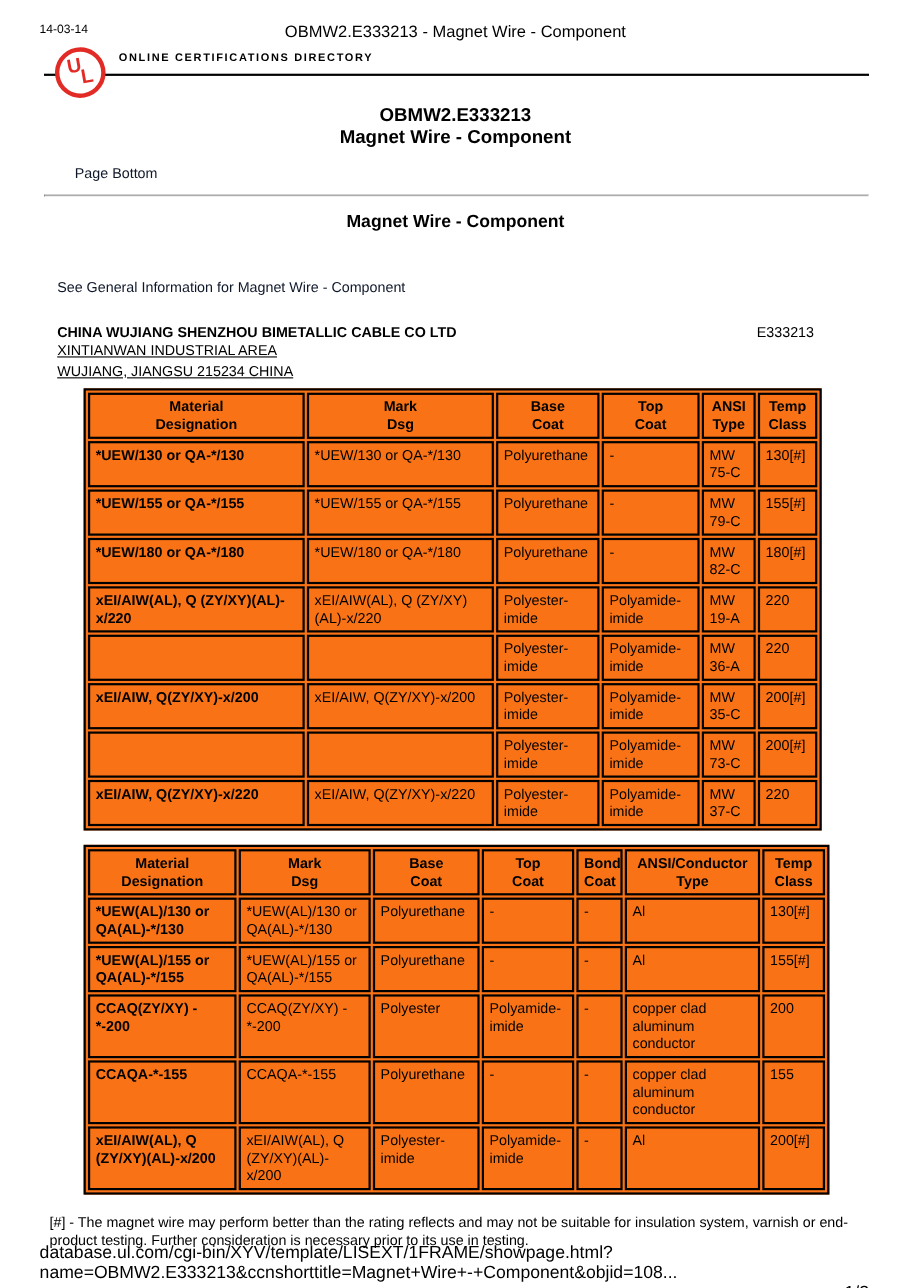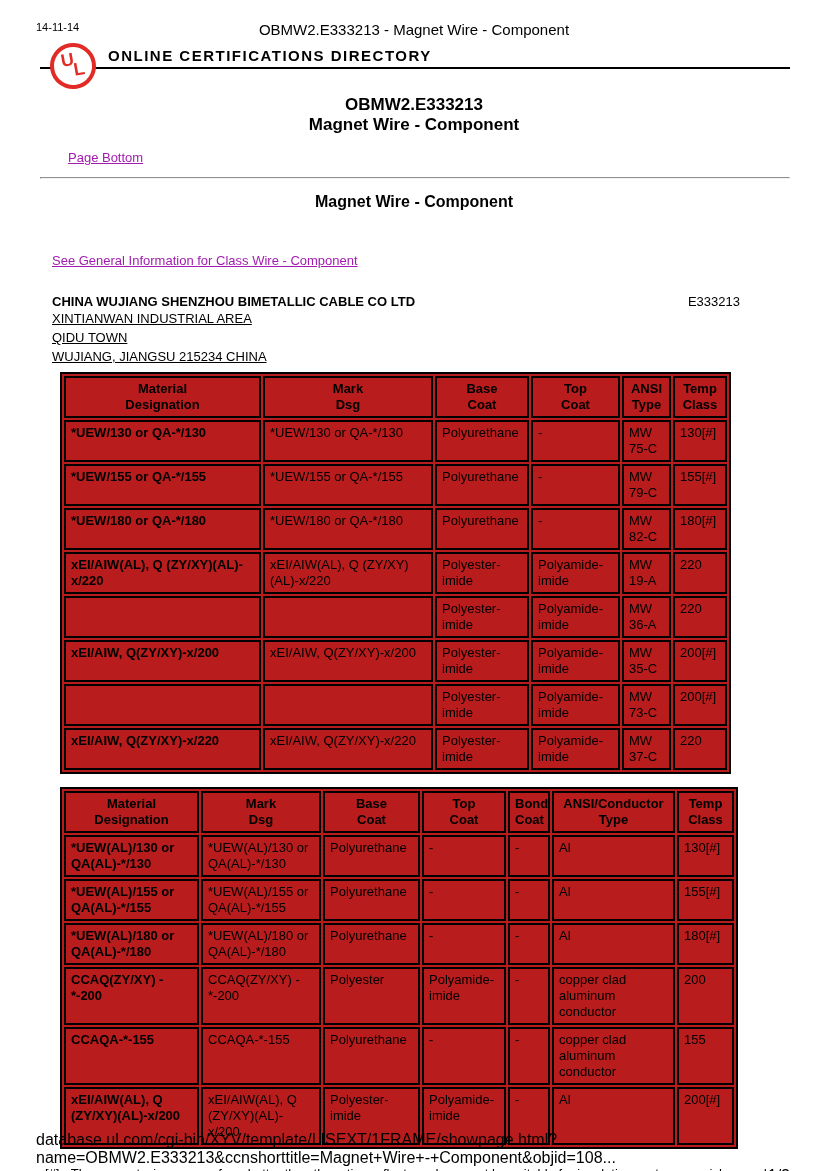--- a/index.html
+++ b/index.html
@@ -17,60 +17,60 @@
   .masthead { position: relative; height: 52px; margin-top: 6px; }
   .mast-line { position: absolute; left: 40px; right: 38px; top: 26px; height: 2px; background: #000; }
   .ul-logo { position: absolute; left: 50px; top: 2px; width: 46px; height: 46px;
     border: 4px solid var(--brand-red); border-radius: 50%; background: #fff;
     transform: rotate(-10deg); }
   .ul-logo .u { position: absolute; left: 8px; top: 2px; color: var(--brand-red);
     font-weight: bold; font-size: 18px; }
   .ul-logo .l { position: absolute; left: 19px; top: 13px; color: var(--brand-red);
     font-weight: bold; font-size: 18px; }
   .directory-title { position: absolute; left: 108px; top: 6px; font-weight: bold;
-    font-size: 15px; letter-spacing: 1.5px; }
+    font-size: 10px; letter-spacing: 1.5px; }
 
   .doc-title { text-align: center; font-weight: bold; font-size: 17px; line-height: 20px; margin-top: 2px; }
 
   .page-bottom-row { margin: 15px 0 0 68px; }
-  a.plain-link { color: #a21caf; text-decoration: underline; cursor: pointer; }
+  a.plain-link { color: #0f172a; cursor: pointer; }
 
   .rule { margin: 12px 38px 0 40px; height: 2px; background: #c8c8c8;
     border-top: 1px solid #8f8f8f; border-bottom: 1px solid #f2f2f2; border-left: 1px solid #8f8f8f; border-right: 1px solid #f2f2f2; }
 
   .section-heading { text-align: center; font-weight: bold; font-size: 16px; margin-top: 14px; }
 
   .general-info-row { margin: 42px 0 0 52px; }
 
   .company { margin: 26px 52px 0 52px; position: relative; }
   .company-name { font-weight: bold; display: inline-block; }
   .file-number { position: absolute; right: 36px; top: 0; margin-left: 35px; }
   .address-line { line-height: 19px; text-decoration: underline; }
 
-  table.wire-table { margin-left: 60px; border-collapse: separate; border-spacing: 2px;
-    border: 2px solid #000; background: #b91c1c; table-layout: fixed; }
+  table.wire-table { margin-left: 76px; border-collapse: separate; border-spacing: 2px;
+    border: 2px solid #000; background: #f97316; table-layout: fixed; }
   table.wire-table th, table.wire-table td { border: 2px solid #000; padding: 3px 5px; line-height: 16px; }
   table.wire-table th { font-weight: bold; text-align: center; vertical-align: middle; white-space: pre-line; }
   table.wire-table td { vertical-align: top; text-align: left; word-wrap: break-word; }
   table.wire-table td.col0 { font-weight: bold; }
   #table1 { margin-top: 6px; width: 653px; }
   #table2 { margin-top: 13px; width: 658px; }
 
   .footnotes { margin: 16px 40px 0 45px; width: 740px; }
   .footnotes p { line-height: 17px; margin-bottom: 14px; }
 
   .page-footer { position: absolute; left: 36px; right: 38px; top: 1131px; font-size: 16px; }
   .footer-url { float: left; }
   .page-number { float: right; }
 </style>
 </head>
 <body>
 
 <div class="print-meta">
-  <span class="print-date">14-11-14</span>
+  <span class="print-date">14-03-14</span>
   <span class="print-title">OBMW2.E333213 - Magnet Wire - Component</span>
 </div>
 
 <div class="masthead">
   <div class="mast-line"></div>
   <div class="ul-logo">
     <span class="u">U</span>
     <span class="l">L</span>
   </div>
   <div class="directory-title">ONLINE CERTIFICATIONS DIRECTORY</div>
@@ -83,30 +83,29 @@
 
 <div class="page-bottom-row">
   <a class="plain-link">Page Bottom</a>
 </div>
 
 <div class="rule"></div>
 
 <div class="section-heading">Magnet Wire - Component</div>
 
 <div class="general-info-row">
-  <a class="plain-link">See General Information for Class Wire - Component</a>
+  <a class="plain-link">See General Information for Magnet Wire - Component</a>
 </div>
 
 <div class="company">
   <div>
     <span class="company-name">CHINA WUJIANG SHENZHOU BIMETALLIC CABLE CO LTD</span>
     <span class="file-number">E333213</span>
   </div>
   <div class="address-line">XINTIANWAN INDUSTRIAL AREA</div>
-  <div class="address-line">QIDU TOWN</div>
   <div class="address-line">WUJIANG, JIANGSU 215234 CHINA</div>
 </div>
 
 <table class="wire-table" id="table1">
   <colgroup>
     <col style="width:197px">
       <col style="width:170px">
       <col style="width:94px">
     <col style="width:89px">
       <col style="width:49px">
@@ -237,29 +236,20 @@
       <tr>
         <td class="col0">*UEW(AL)/155 or QA(AL)-*/155</td>
         <td class="col1">*UEW(AL)/155 or QA(AL)-*/155</td>
         <td class="col2">Polyurethane</td>
         <td class="col3">-</td>
         <td class="col4">-</td>
         <td class="col5">Al</td>
         <td class="col6">155[#]</td>
       </tr>
       <tr>
-        <td class="col0">*UEW(AL)/180 or QA(AL)-*/180</td>
-        <td class="col1">*UEW(AL)/180 or QA(AL)-*/180</td>
-        <td class="col2">Polyurethane</td>
-        <td class="col3">-</td>
-        <td class="col4">-</td>
-        <td class="col5">Al</td>
-        <td class="col6">180[#]</td>
-      </tr>
-      <tr>
         <td class="col0">CCAQ(ZY/XY) -*-200</td>
         <td class="col1">CCAQ(ZY/XY) -*-200</td>
         <td class="col2">Polyester</td>
         <td class="col3">Polyamide-imide</td>
         <td class="col4">-</td>
         <td class="col5">copper clad aluminum conductor</td>
         <td class="col6">200</td>
       </tr>
       <tr>
         <td class="col0">CCAQA-*-155</td>

